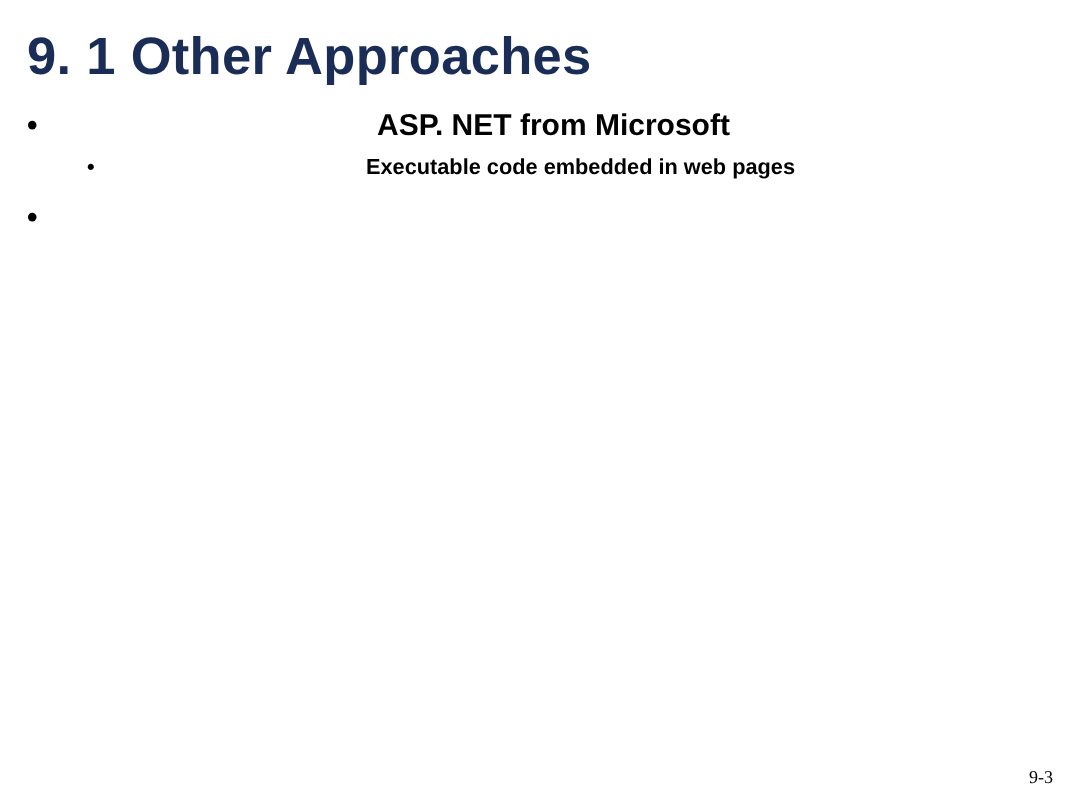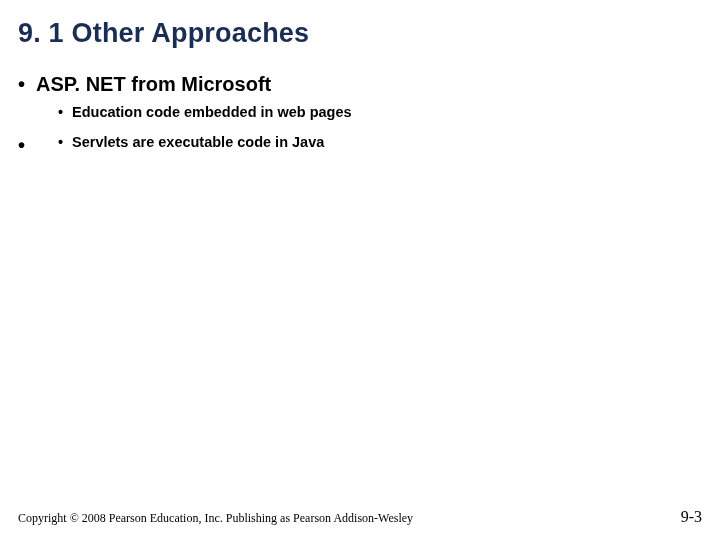--- a/index.html
+++ b/index.html
@@ -15,21 +15,21 @@
   .slide {
     width: 720px;
     height: 540px;
     position: relative;
     box-sizing: border-box;
   }
   .title {
     position: absolute;
     left: 18px;
     top: 18px;
-    font-size: 27px;
+    font-size: 35px;
     font-weight: bold;
     color: #1a2d57;
     letter-spacing: 0.2px;
   }
   .body {
     position: absolute;
     left: 18px;
     top: 72px;
     right: 18px;
     color: #000;
@@ -39,20 +39,21 @@
     padding: 0;
     list-style: none;
   }
   ul.level1 > li {
     font-size: 20px;
     font-weight: bold;
     margin: 0 0 6px 0;
     padding-left: 18px;
     position: relative;
     line-height: 1.25;
+    text-align: center;
   }
   ul.level1 > li::before {
     content: "•";
     position: absolute;
     left: 0;
     top: 0;
     font-size: 20px;
   }
   ul.level2 {
     margin: 6px 0 10px 0;
@@ -80,43 +81,41 @@
     bottom: 14px;
     font-family: "Times New Roman", Times, serif;
     font-size: 12px;
     color: #000;
   }
   .footer-right {
     position: absolute;
     right: 18px;
     bottom: 14px;
     font-family: "Times New Roman", Times, serif;
-    font-size: 16px;
+    font-size: 12px;
     color: #000;
   }
 </style>
 </head>
 <body>
 
 <div class="slide">
 
   <div class="title">9. 1 Other Approaches</div>
 
   <div class="body">
     <ul class="level1">
       <li>
         <span>ASP. NET from Microsoft</span>
         <ul class="level2">
-          <li>Education code embedded in web pages</li>
+          <li>Executable code embedded in web pages</li>
         </ul>
       </li>
       <li>
         <ul class="level2">
-          <li>Servlets are executable code in Java</li>
         </ul>
       </li>
     </ul>
   </div>
 
-  <div class="footer-left">Copyright © 2008 Pearson Education, Inc. Publishing as Pearson Addison-Wesley</div>
   <div class="footer-right">9-3</div>
 
 </div>
 
 </body></html>

